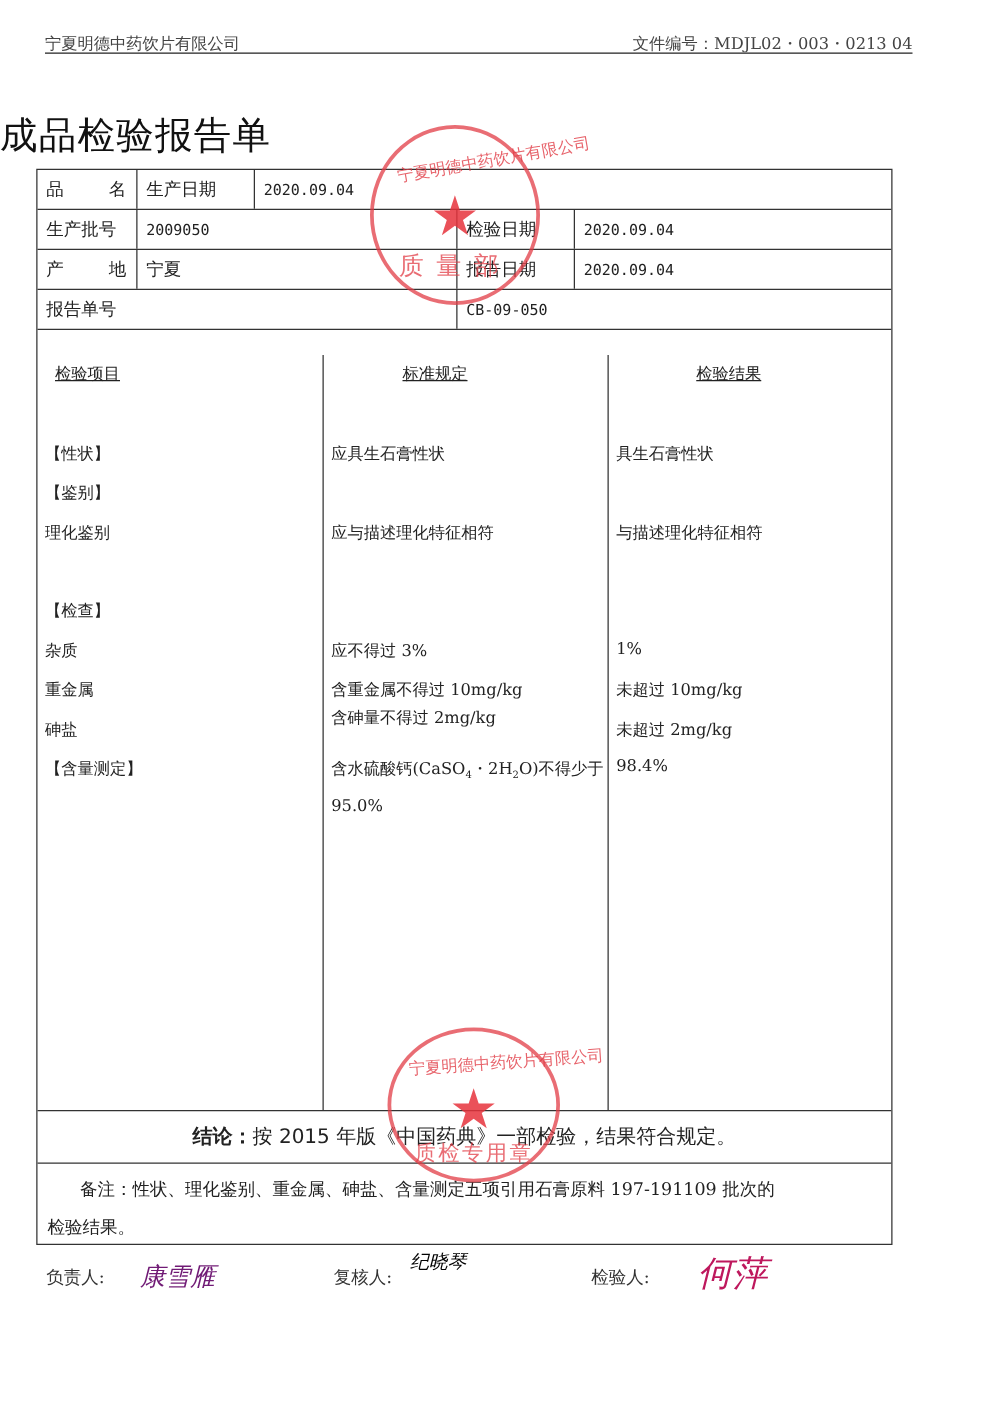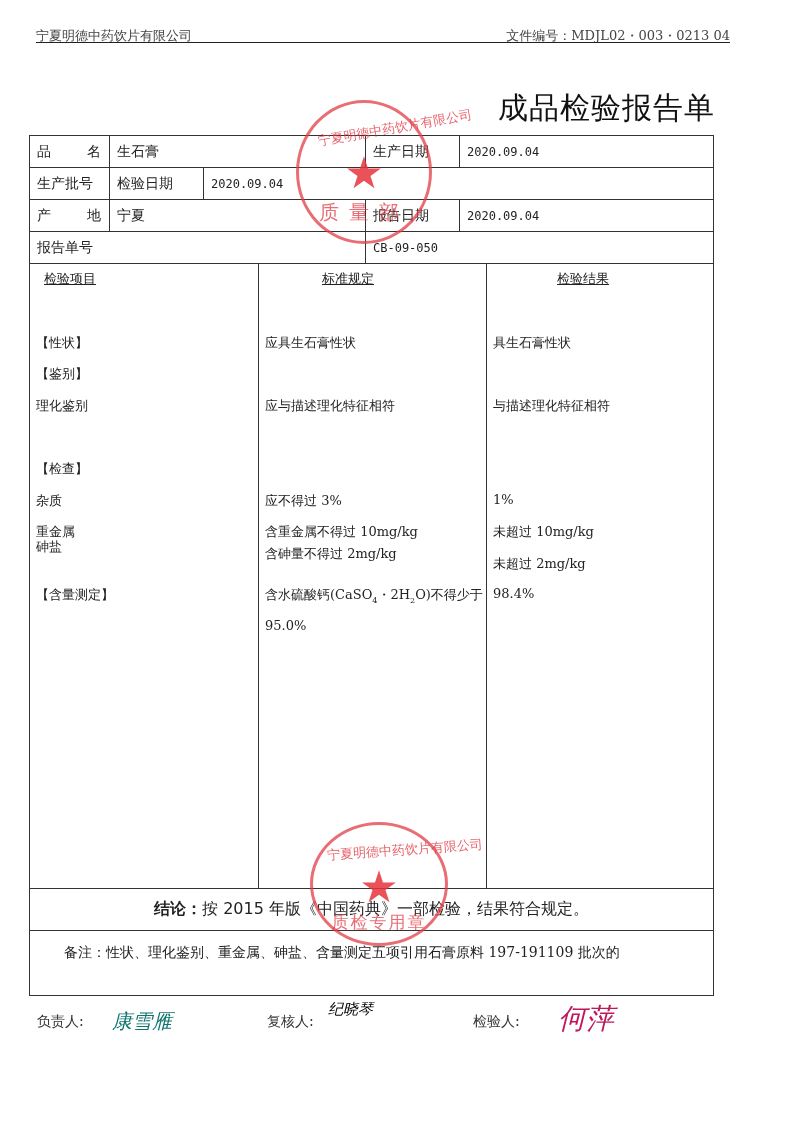--- a/index.html
+++ b/index.html
@@ -2,29 +2,29 @@
 <html><head>
 <meta charset="utf-8">
 <style>
   html, body { margin:0; padding:0; background:#ffffff; }
   body { width:800px; height:1131px; position:relative; overflow:hidden;
          font-family:"DejaVu Serif","Liberation Serif",serif; color:#222; }
   .hdr { position:absolute; top:0; left:36px; right:70px; height:42px; border-bottom:1.5px solid #222; overflow:hidden; }
   .hdr span { position:absolute; top:26px; font-size:13px; color:#444; line-height:20px; }
   .hdr .left { left:0; }
   .hdr .right { right:0; }
-  .title { position:absolute; top:88px; left:0; width:715px; text-align:right; font-size:30px; font-family:"DejaVu Sans","Liberation Sans",sans-serif; letter-spacing:1px; color:#111; }
+  .title { position:absolute; top:88px; left:0; width:715px; text-align:left; font-size:30px; font-family:"DejaVu Sans","Liberation Sans",sans-serif; letter-spacing:1px; color:#111; }
   .tbl { position:absolute; left:29px; top:135px; width:685px; border:1.5px solid #333; box-sizing:border-box; }
   .row { display:flex; border-bottom:1.2px solid #333; height:32px; box-sizing:border-box; font-size:14px; }
   .cell { display:flex; align-items:center; padding-left:7px; box-sizing:border-box; border-right:1.2px solid #333; }
   .cell:last-child { border-right:none; }
   .lab-sp { justify-content:space-between; padding-right:8px; }
   .num { font-family:"DejaVu Sans Mono","Liberation Mono",monospace; font-size:12px; }
   .body3 { display:flex; height:625px; border-bottom:1.2px solid #333; box-sizing:border-box; font-size:13px; }
-  .col { box-sizing:border-box; border-right:1.2px solid #333; position:relative; }
+  .col { box-sizing:border-box; border-right:1.2px solid #333; position:relative;margin-top:20px; }
   .col:last-child { border-right:none; }
   .colhead { text-decoration:underline; position:absolute; top:6px; }
   .line { position:absolute; left:6px; white-space:nowrap; }
   .conclusion { height:42px; border-bottom:1.2px solid #333; display:flex; align-items:center; justify-content:center; font-size:16px; font-family:"DejaVu Sans","Liberation Sans",sans-serif; box-sizing:border-box; }
   .conclusion b { font-weight:bold; }
   .note { height:64px; font-size:14px; padding:6px 8px 0 8px; line-height:30px; box-sizing:border-box; }
   .note .indent { padding-left:26px; }
   .sig { position:absolute; top:1013px; font-size:14px; color:#333; }
   .sign { position:absolute; font-family:"DejaVu Serif",serif; font-style:italic; }
   .stamp { position:absolute; border:3px solid rgba(225,60,70,0.75); border-radius:50%; pointer-events:none; }
@@ -42,26 +42,26 @@
 </div>
 
 <div class="title">成品检验报告单</div>
 
 <div class="tbl">
   <div class="row">
     <div class="cell lab-sp" style="width:80px">
       <span>品</span>
       <span>名</span>
     </div>
-    <div class="cell" style="width:256px">生石膏</div>
     <div class="cell" style="width:94px">生产日期</div>
     <div class="cell num" style="flex:1">2020.09.04</div>
   </div>
   <div class="row">
     <div class="cell" style="width:80px">生产批号</div>
+    <div class="cell num" style="width:256px">2009050</div>
     <div class="cell" style="width:94px">检验日期</div>
     <div class="cell num" style="flex:1">2020.09.04</div>
   </div>
   <div class="row">
     <div class="cell lab-sp" style="width:80px">
       <span>产</span>
       <span>地</span>
     </div>
     <div class="cell" style="width:256px">宁夏</div>
     <div class="cell" style="width:94px">报告日期</div>
@@ -74,21 +74,21 @@
 
   <div class="body3">
     <div class="col" style="width:229px">
       <span class="colhead" style="left:14px">检验项目</span>
       <span class="line" style="top:70px">【性状】</span>
       <span class="line" style="top:101px">【鉴别】</span>
       <span class="line" style="top:133px">理化鉴别</span>
       <span class="line" style="top:196px">【检查】</span>
       <span class="line" style="top:228px">杂质</span>
       <span class="line" style="top:259px">重金属</span>
-      <span class="line" style="top:274px">砷盐</span>
+      <span class="line" style="top:291px">砷盐</span>
       <span class="line" style="top:322px">【含量测定】</span>
     </div>
     <div class="col" style="width:228px">
       <span class="colhead" style="left:63px">标准规定</span>
       <span class="line" style="top:70px">应具生石膏性状</span>
       <span class="line" style="top:133px">应与描述理化特征相符</span>
       <span class="line" style="top:228px">应不得过 3%</span>
       <span class="line" style="top:259px">含重金属不得过 10mg/kg</span>
       <span class="line" style="top:281px">含砷量不得过 2mg/kg</span>
       <span class="line" style="top:322px"><span>含水硫酸钙(CaSO</span><sub>4</sub><span>・2H</span><sub>2</sub><span>O)不得少于</span></span>
@@ -104,25 +104,26 @@
       <span class="line" style="top:322px">98.4%</span>
     </div>
   </div>
 
   <div class="conclusion">
     <b>结论：</b>
     <span>按 2015 年版《中国药典》一部检验，结果符合规定。</span>
   </div>
   <div class="note">
     <div class="indent">备注：性状、理化鉴别、重金属、砷盐、含量测定五项引用石膏原料 197-191109 批次的</div>
+    <div>检验结果。</div>
   </div>
 </div>
 
 <span class="sig" style="left:37px">负责人:</span>
-<span class="sign" style="left:112px;top:1008px;font-size:20px;color:#0f766e">康雪雁</span>
+<span class="sign" style="left:112px;top:1008px;font-size:20px;color:#701a75">康雪雁</span>
 <span class="sig" style="left:267px">复核人:</span>
 <span class="sign" style="left:328px;top:1000px;font-size:15px;color:#000000">纪晓琴</span>
 <span class="sig" style="left:473px">检验人:</span>
 <span class="sign" style="left:558px;top:1000px;font-size:28px;color:#be185d">何萍</span>
 
 <div class="stamp" style="left:296px;top:100px;width:130px;height:138px">
   <span class="arc" style="left:18px;top:16px;transform:rotate(-10deg)">宁夏明德中药饮片有限公司</span>
   <span class="star" style="top:44px">★</span>
   <span class="bottom" style="top:96px">质量部</span>
 </div>

